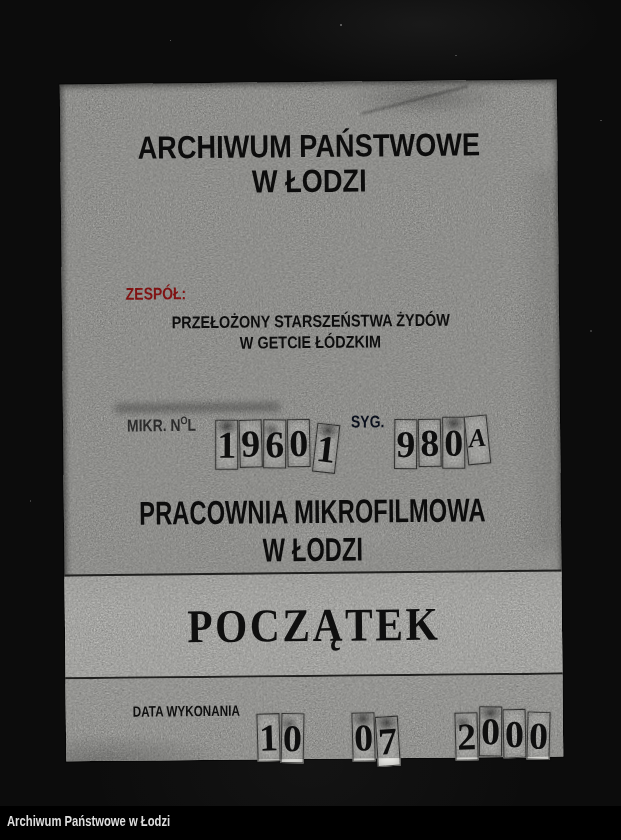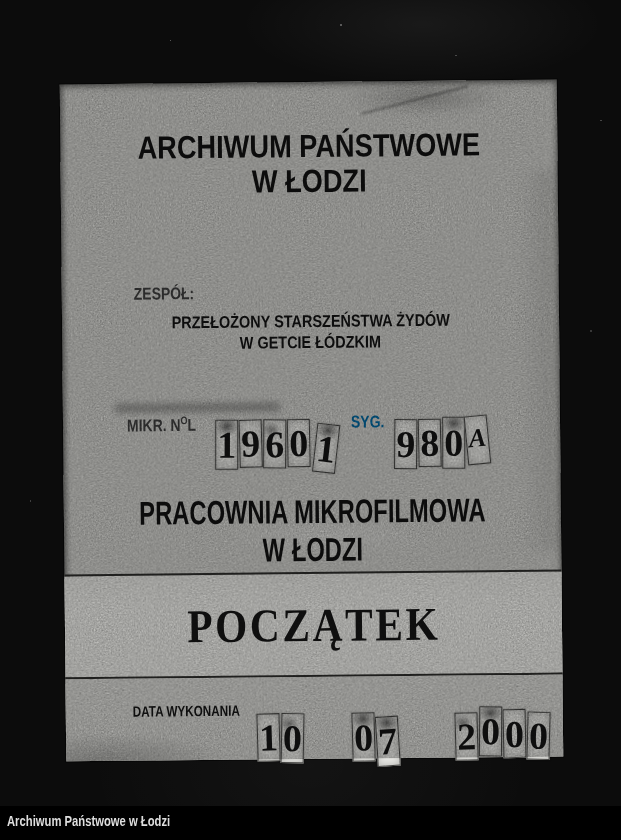--- a/index.html
+++ b/index.html
@@ -18,27 +18,27 @@
         box-shadow:0 0 0 1px rgba(0,0,0,0.55), inset 0 3px 6px rgba(0,0,0,0.35),
                    inset 3px 0 5px rgba(0,0,0,0.28), inset -2px 0 5px rgba(0,0,0,0.18);}
   .card-noise{position:absolute;left:0;top:0;pointer-events:none;}
   .smear{position:absolute;pointer-events:none;}
 
   .cond{display:inline-block;white-space:nowrap;transform:scaleX(0.85);transform-origin:50% 50%;}
   .cond-l{display:inline-block;white-space:nowrap;transform:scaleX(0.82);transform-origin:0 50%;}
 
   .hdr{position:absolute;left:0;top:47px;width:100%;text-align:center;
        font-weight:bold;font-size:32px;line-height:35px;color:#121212;letter-spacing:0;}
-  .zespol-label{position:absolute;left:64px;top:201px;font-weight:bold;font-size:17px;color:#404040;margin-left:8px;}
+  .zespol-label{position:absolute;left:64px;top:201px;font-weight:bold;font-size:17px;color:#b91c1c;}
   .fond{position:absolute;left:0;top:229px;width:100%;text-align:center;
         font-weight:bold;font-size:17px;line-height:21px;color:#141414;}
 
   .mikr-label{position:absolute;left:64px;top:331px;font-weight:bold;font-size:17px;color:#404040;}
   .mikr-label sup{font-size:11px;}
-  .syg-label{position:absolute;left:288px;top:331px;font-weight:bold;font-size:17px;color:#0369a1;}
+  .syg-label{position:absolute;left:288px;top:331px;font-weight:bold;font-size:17px;color:#0f172a;}
 
   .tiles{position:absolute;display:flex;gap:1px;}
   .tile{width:23px;height:49px;background:#e6e6e2;border:1px solid #454543;box-sizing:border-box;
         display:flex;align-items:center;justify-content:center;
         font-family:"Liberation Serif",serif;font-weight:bold;font-size:38px;color:#151515;
         box-shadow:inset 0 0 7px rgba(0,0,0,0.22), 0 0 2px rgba(0,0,0,0.35);}
   .tile.sm{background:
         radial-gradient(ellipse 16px 14px at 50% 12%, rgba(0,0,0,0.55), rgba(0,0,0,0) 70%),#e6e6e2;}
   .tile.sm2{background:
         radial-gradient(ellipse 14px 12px at 35% 20%, rgba(0,0,0,0.4), rgba(0,0,0,0) 70%),#e6e6e2;}

